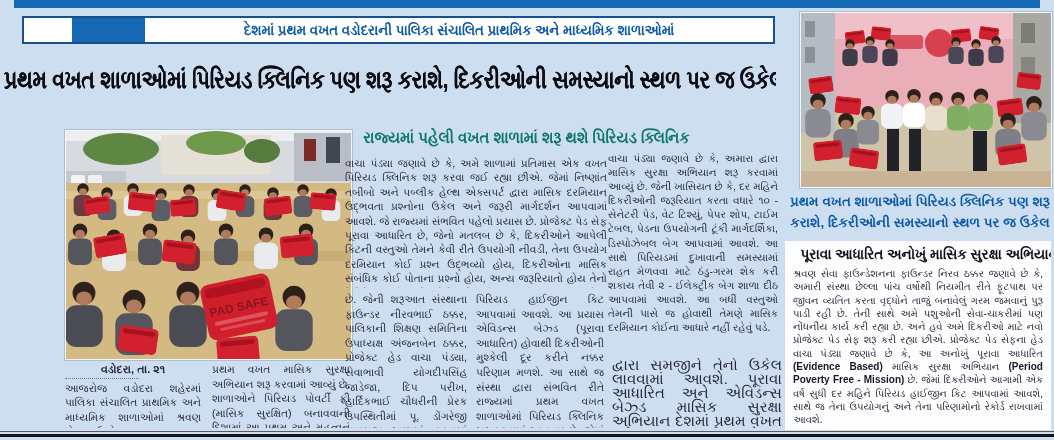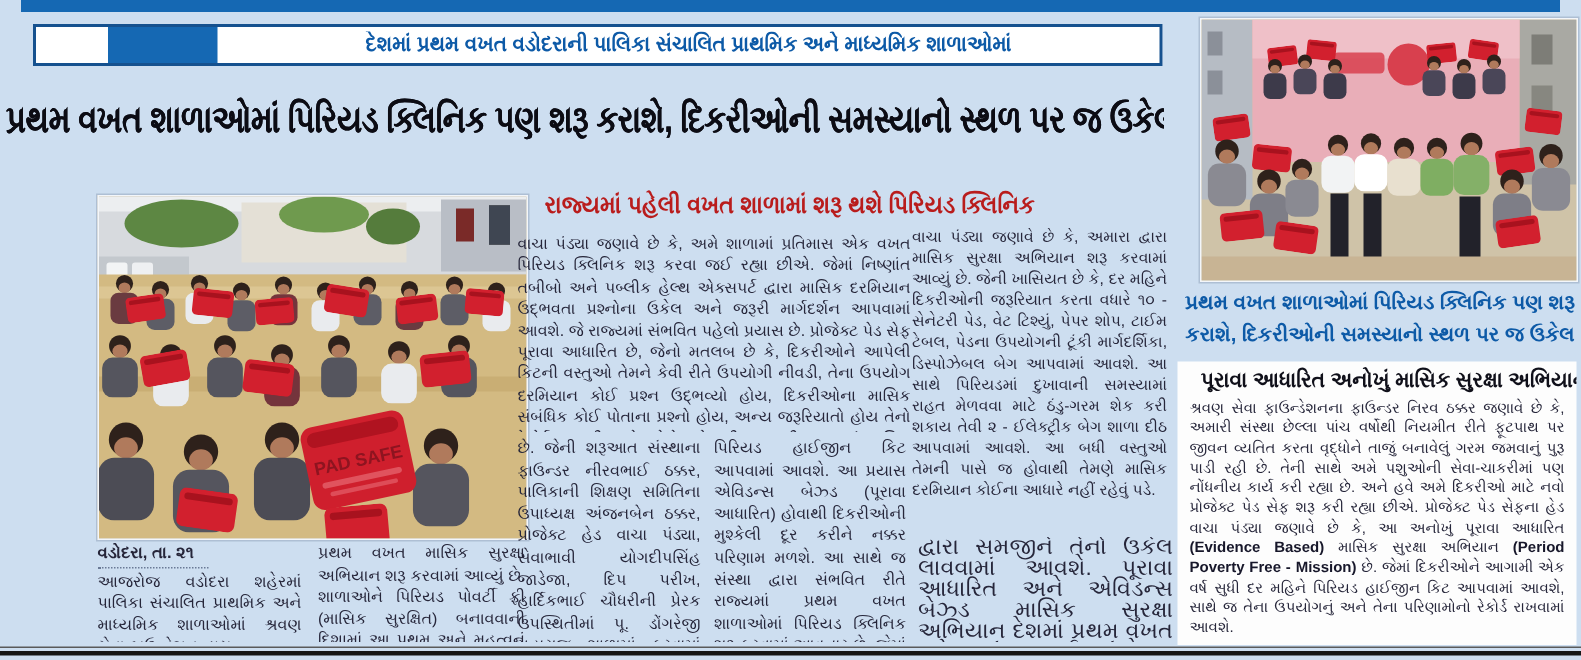--- a/index.html
+++ b/index.html
@@ -41,27 +41,27 @@
   #evidence-title{text-align:center;font-weight:bold;font-size:14.5px;color:#10101a;
     margin:0 0 4px;white-space:nowrap;transform:scaleX(.94);transform-origin:center;}
   #evidence-body{font-size:10px;line-height:13.3px;color:#26263a;text-align:justify;margin:0;}
   #evidence-body .bold-en{font-weight:bold;color:#17172a;}
 
   
   .body-col{font-size:10.7px;line-height:14.6px;color:#26263a;text-align:justify;overflow:hidden;}
 
   
   #col1{left:65px;top:362px;width:136px;height:66px;}
-  #dateline{text-align:left;font-weight:bold;font-size:11px;color:#26263a;}
+  #dateline{text-align:center;font-weight:bold;font-size:11px;color:#26263a;}
   #dateline-rule{width:74px;height:0;border-bottom:1px dotted #6a7a96;margin:1px 0 2px 0;}
   #col2{left:212px;top:362px;width:138px;height:66px;}
 
   
   #mid-title{left:345px;top:128px;width:264px;height:24px;text-align:center;
-    font-weight:bold;font-size:16.5px;color:#b91c1c;white-space:nowrap;overflow:visible;}
+    font-weight:bold;font-size:16.5px;color:#0f766e;white-space:nowrap;overflow:visible;}
   #mid-title span{display:inline-block;transform:scaleX(.9);transform-origin:center;}
   #mid-lead{left:345px;top:156px;width:262px;height:132px;font-size:10.6px;line-height:14.4px;}
   #mid-colA{left:345px;top:292px;width:122px;height:136px;}
   #mid-colB{left:476px;top:292px;width:128px;height:136px;}
 
   
   #side-title{left:612px;top:128px;width:170px;height:22px;text-align:center;
     font-weight:bold;font-size:15.5px;color:#10101a;white-space:nowrap;}
   #side-title span{display:inline-block;transform:scaleX(.88);transform-origin:center;}
   #side-para1{left:608px;top:152px;width:170px;height:198px;font-size:10.4px;line-height:14.1px;}

